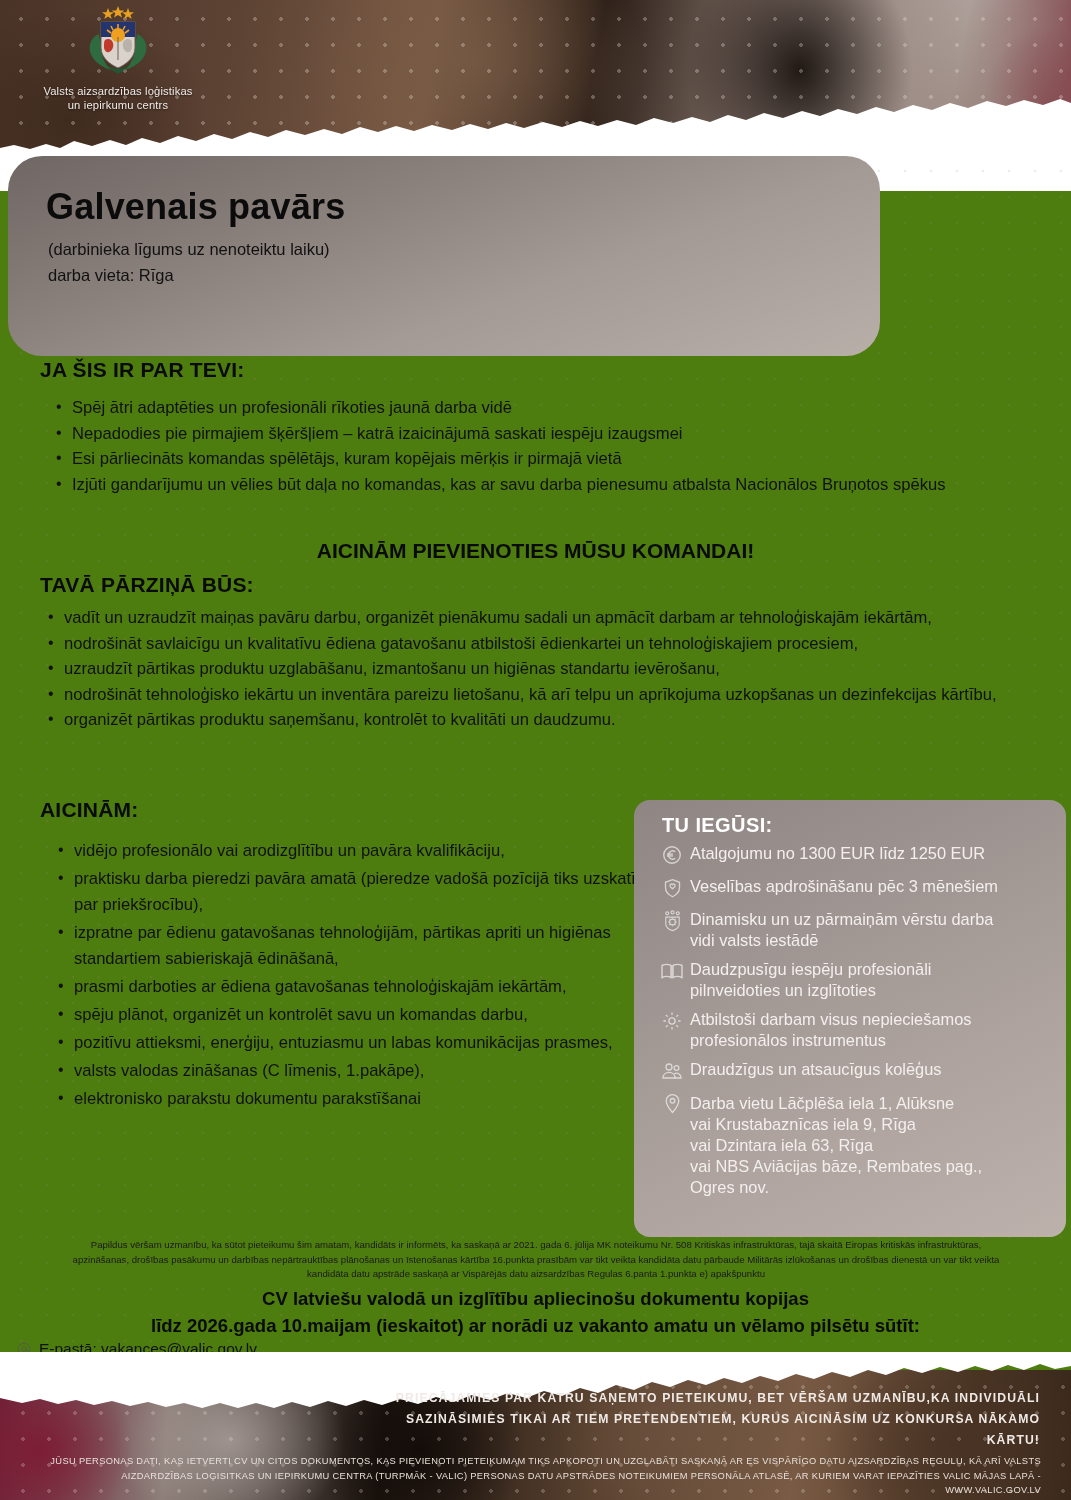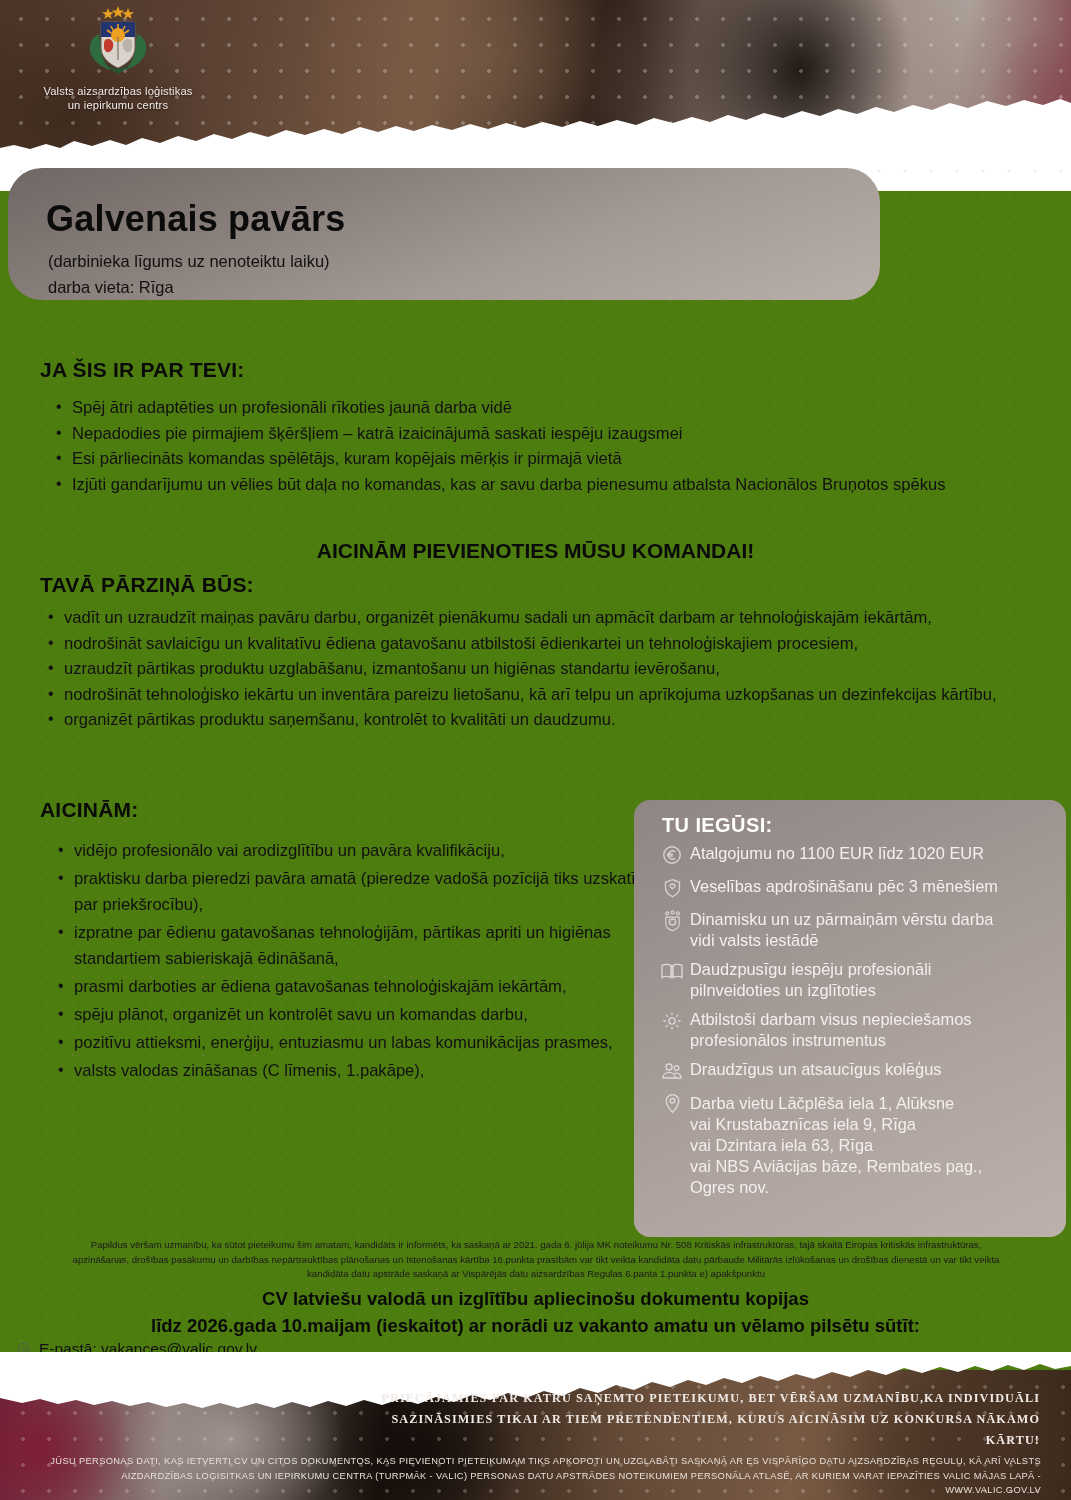--- a/index.html
+++ b/index.html
@@ -65,22 +65,22 @@
     font-size: 11.2px;
     line-height: 13.5px;
     letter-spacing: .15px;
     text-shadow: 0 1px 2px rgba(0,0,0,.55);
     white-space: pre-line;
   }
 
   
   .title-card {
     position: absolute;
-    left: 8px; top: 168px;
-    width: 872px; height: 132px;
+    left: 8px; top: 156px;
+    width: 872px; height: 200px;
     border-radius: 34px;
     background: linear-gradient(160deg, #6f6764 0%, #8a807c 34%, #a39a95 62%, #b9afa9 100%);
     z-index: 5;
   }
   .title-main {
     position: absolute;
     left: 38px; top: 30px;
     font-size: 36px;
     font-weight: bold;
     color: #0b0b0b;
@@ -269,21 +269,20 @@
     position: absolute;
     left: 380px; top: 1388px;
     width: 660px;
     text-align: right;
     font-size: 12.2px;
     line-height: 21px;
     font-weight: bold;
     letter-spacing: 1.1px;
     color: #f0eae6;
     z-index: 6;
-    font-family: Liberation Serif, serif;
   }
   .footer-gdpr {
     position: absolute;
     left: 30px; top: 1454px;
     width: 1011px;
     text-align: right;
     font-size: 9.3px;
     line-height: 14.5px;
     letter-spacing: .35px;
     color: #e8e0da;
@@ -379,37 +378,38 @@
 
     <div class="h-section" style="left:40px; top:798px;">AICINĀM:</div>
     <ul class="blist" id="list-sagaidam">
       <li>vidējo profesionālo vai arodizglītību un pavāra kvalifikāciju,</li>
       <li>praktisku darba pieredzi pavāra amatā (pieredze vadošā pozīcijā tiks uzskatīta par priekšrocību),</li>
       <li>izpratne par ēdienu gatavošanas tehnoloģijām, pārtikas apriti un higiēnas standartiem sabieriskajā ēdināšanā,</li>
       <li>prasmi darboties ar ēdiena gatavošanas tehnoloģiskajām iekārtām,</li>
       <li>spēju plānot, organizēt un kontrolēt savu un komandas darbu,</li>
       <li>pozitīvu attieksmi, enerģiju, entuziasmu un labas komunikācijas prasmes,</li>
       <li>valsts valodas zināšanas (C līmenis, 1.pakāpe),</li>
+      <li>elektronisko parakstu dokumentu parakstīšanai</li>
     </ul>
   </div>
 
   <div class="benefits">
     <div class="benefits-title">TU IEGŪSI:</div>
     <div class="ben-list">
 
       <div class="ben-row">
         <span class="ben-ico">
           <svg width="22" height="22" viewBox="0 0 24 24" fill="none" stroke="#ffffff" stroke-width="1.5">
             <circle cx="12" cy="12" r="9"></circle>
             <path d="M15.5 8.5a4.5 4.5 0 1 0 0 7"></path>
             <line x1="6.5" y1="11" x2="13" y2="11"></line>
             <line x1="6.5" y1="13" x2="13" y2="13"></line>
           </svg>
         </span>
-        <span class="ben-txt">Atalgojumu no 1100 EUR līdz 1020 EUR</span>
+        <span class="ben-txt">Atalgojumu no 1300 EUR līdz 1250 EUR</span>
       </div>
 
       <div class="ben-row">
         <span class="ben-ico">
           <svg width="21" height="22" viewBox="0 0 24 24" fill="none" stroke="#ffffff" stroke-width="1.5">
             <path d="M12 2.5 20 5.5v6c0 5-3.5 8.5-8 10.5-4.5-2-8-5.5-8-10.5v-6z"></path>
             <path d="M12 8.2c-.9-1.3-3-.9-3 .9 0 1.6 1.9 2.9 3 3.7 1.1-.8 3-2.1 3-3.7 0-1.8-2.1-2.2-3-.9z"></path>
           </svg>
         </span>
         <span class="ben-txt">Veselības apdrošināšanu pēc 3 mēnešiem</span>

